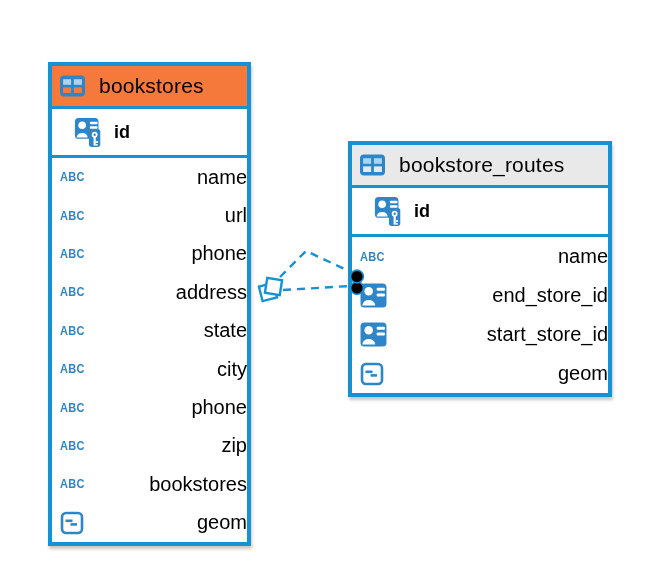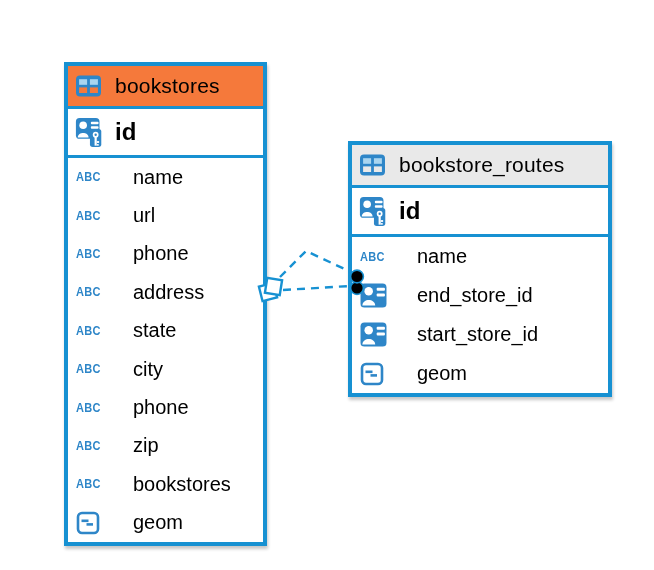--- a/index.html
+++ b/index.html
@@ -13,44 +13,44 @@
     --accent:#1791d2;
     --iconblue:#2e86c8;
   }
   .er-table{
     position:absolute;
     box-sizing:border-box;
     background:#ffffff;
     border:4px solid var(--accent);
     box-shadow:1px 3px 3px rgba(0,0,0,0.22);
   }
-  #t-bookstores{left:64px;top:62px;width:203px;height:484px;}
+  #t-bookstores{left:48px;top:62px;width:203px;height:484px;}
   #t-routes{left:348px;top:141px;width:264px;height:256px;}
 
   .t-header{
     display:flex;align-items:center;gap:8px;
     height:40px;padding-left:7px;
     border-bottom:3px solid var(--accent);
     font-size:21px;letter-spacing:.2px;
     white-space:nowrap;overflow:hidden;
   }
   #t-bookstores .t-header{background:#f5793b; --cellbg:#f5793b;}
   #t-routes .t-header{background:#e9e9e9; --cellbg:#e9e9e9;}
 
   .pk-row{
     display:flex;align-items:center;gap:8px;
-    height:46px;padding-left:7px;
+    height:46px;padding-left:22px;
     border-bottom:3px solid var(--accent);
-    font-weight:700;font-size:24px;
+    font-weight:700;font-size:18px;
     background:#fff;
   }
   .col-row{
-    display:flex;align-items:center;gap:25px;
+    display:flex;align-items:center;gap:2px;
     padding-left:8px;font-size:20px;
-    background:#fff;white-space:nowrap;
+    background:#fff;white-space:nowrap;justify-content:space-between;
   }
   #t-bookstores .col-row{height:38.4px;}
   #t-routes .col-row{height:39px;}
 
   .icon-cell{
     width:32px;flex:0 0 auto;
     display:flex;align-items:center;justify-content:flex-start;
   }
   .abc{
     font-weight:800;font-size:11px;letter-spacing:.3px;

